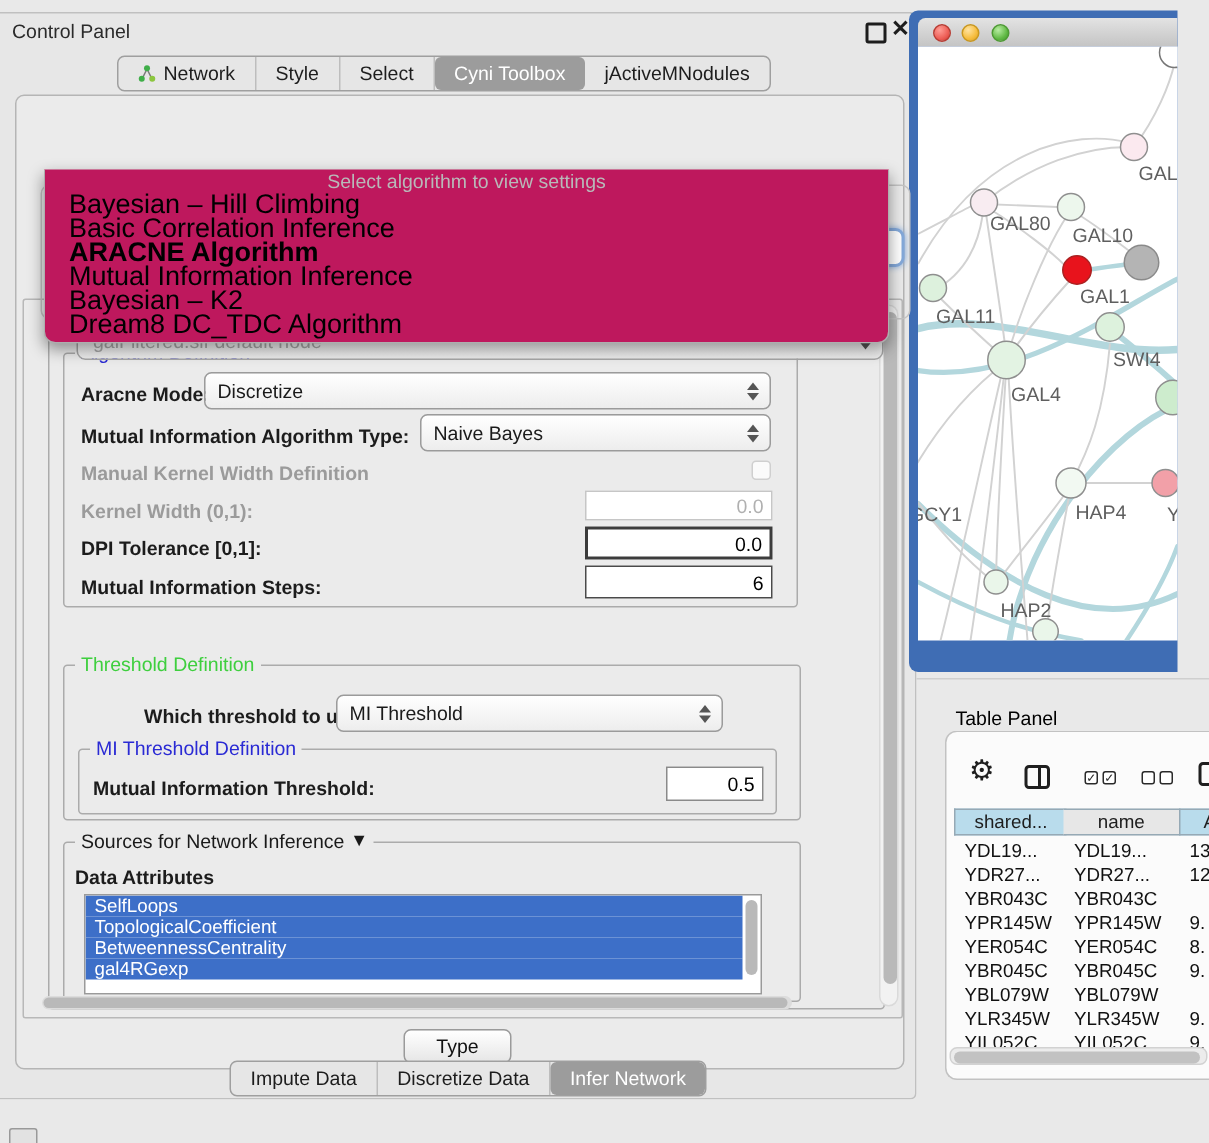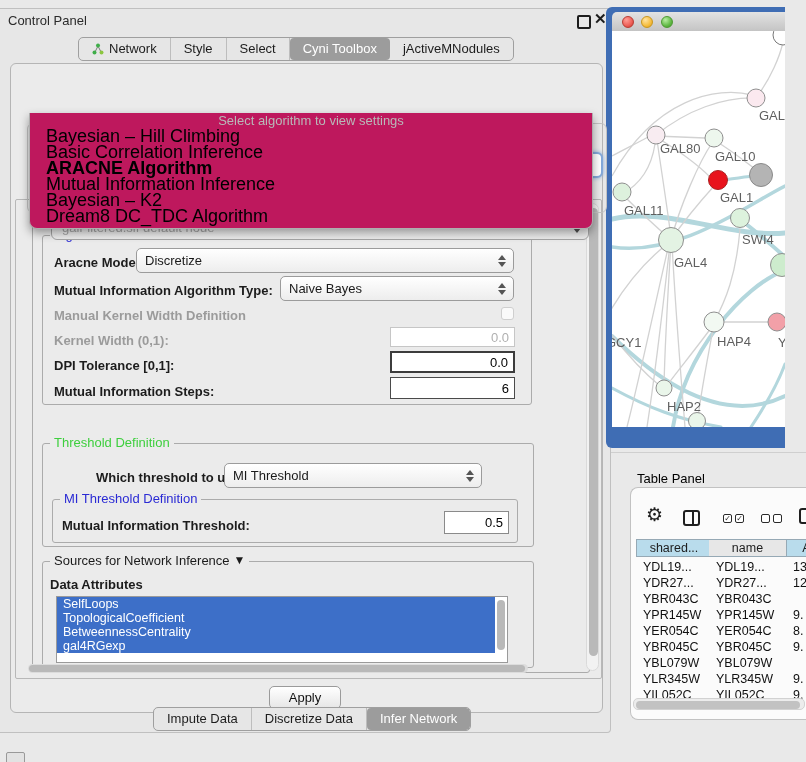--- a/index.html
+++ b/index.html
@@ -213,21 +213,21 @@
       </div>
 
       <div class="vsb-track" style="left:570px;top:3px;width:13px;height:468px">
         <div class="vsb-thumb" style="left:1.5px;top:4px;width:9px;height:448px"></div>
       </div>
       <div class="hsb" style="left:12px;top:464px;width:500px;height:9px">
         <div class="vsb-thumb" style="left:1px;top:1px;width:496px;height:7px"></div>
       </div>
     </div>
 
-    <div class="btn" style="left:258px;top:622px;width:70px;height:21px">Apply</div>
+    <div class="btn" style="left:258px;top:622px;width:70px;height:21px">Type</div>
   </div>
 
   <div class="tabbar" style="left:153px;top:698px">
     <div class="tab">
         <span>Impute Data</span>
       </div>
     <div class="tab">
         <span>Discretize Data</span>
       </div>
     <div class="tab sel">

